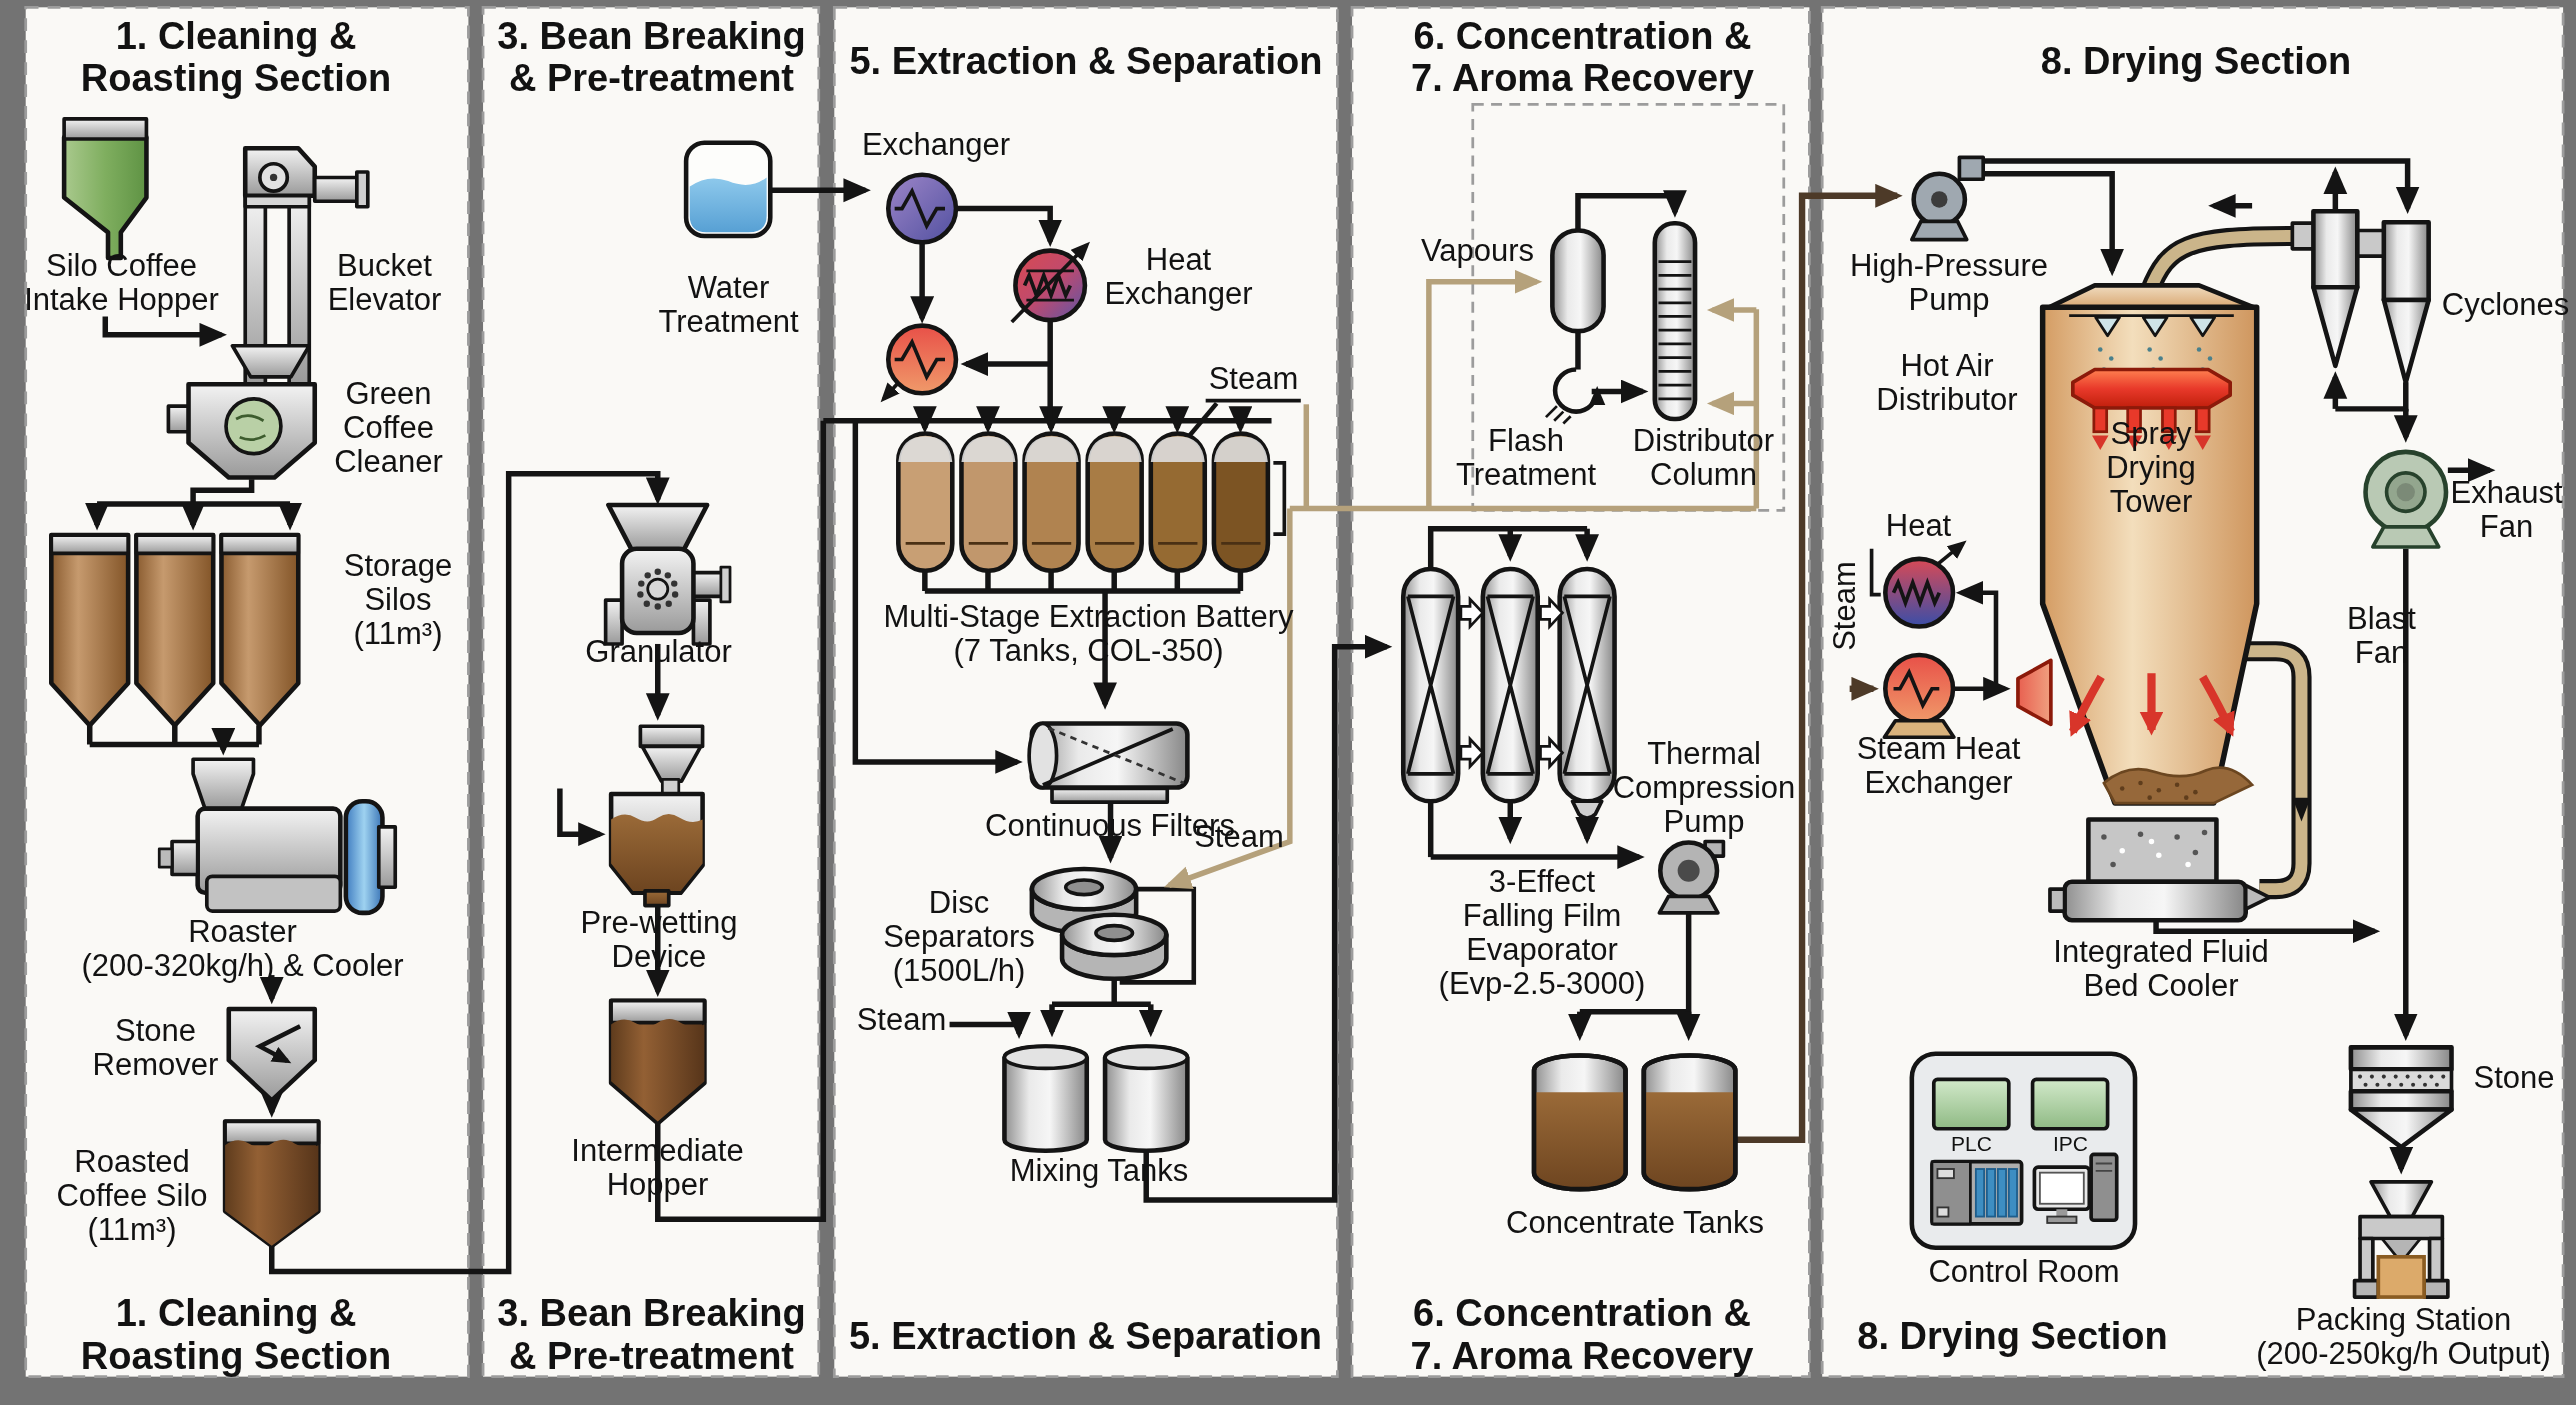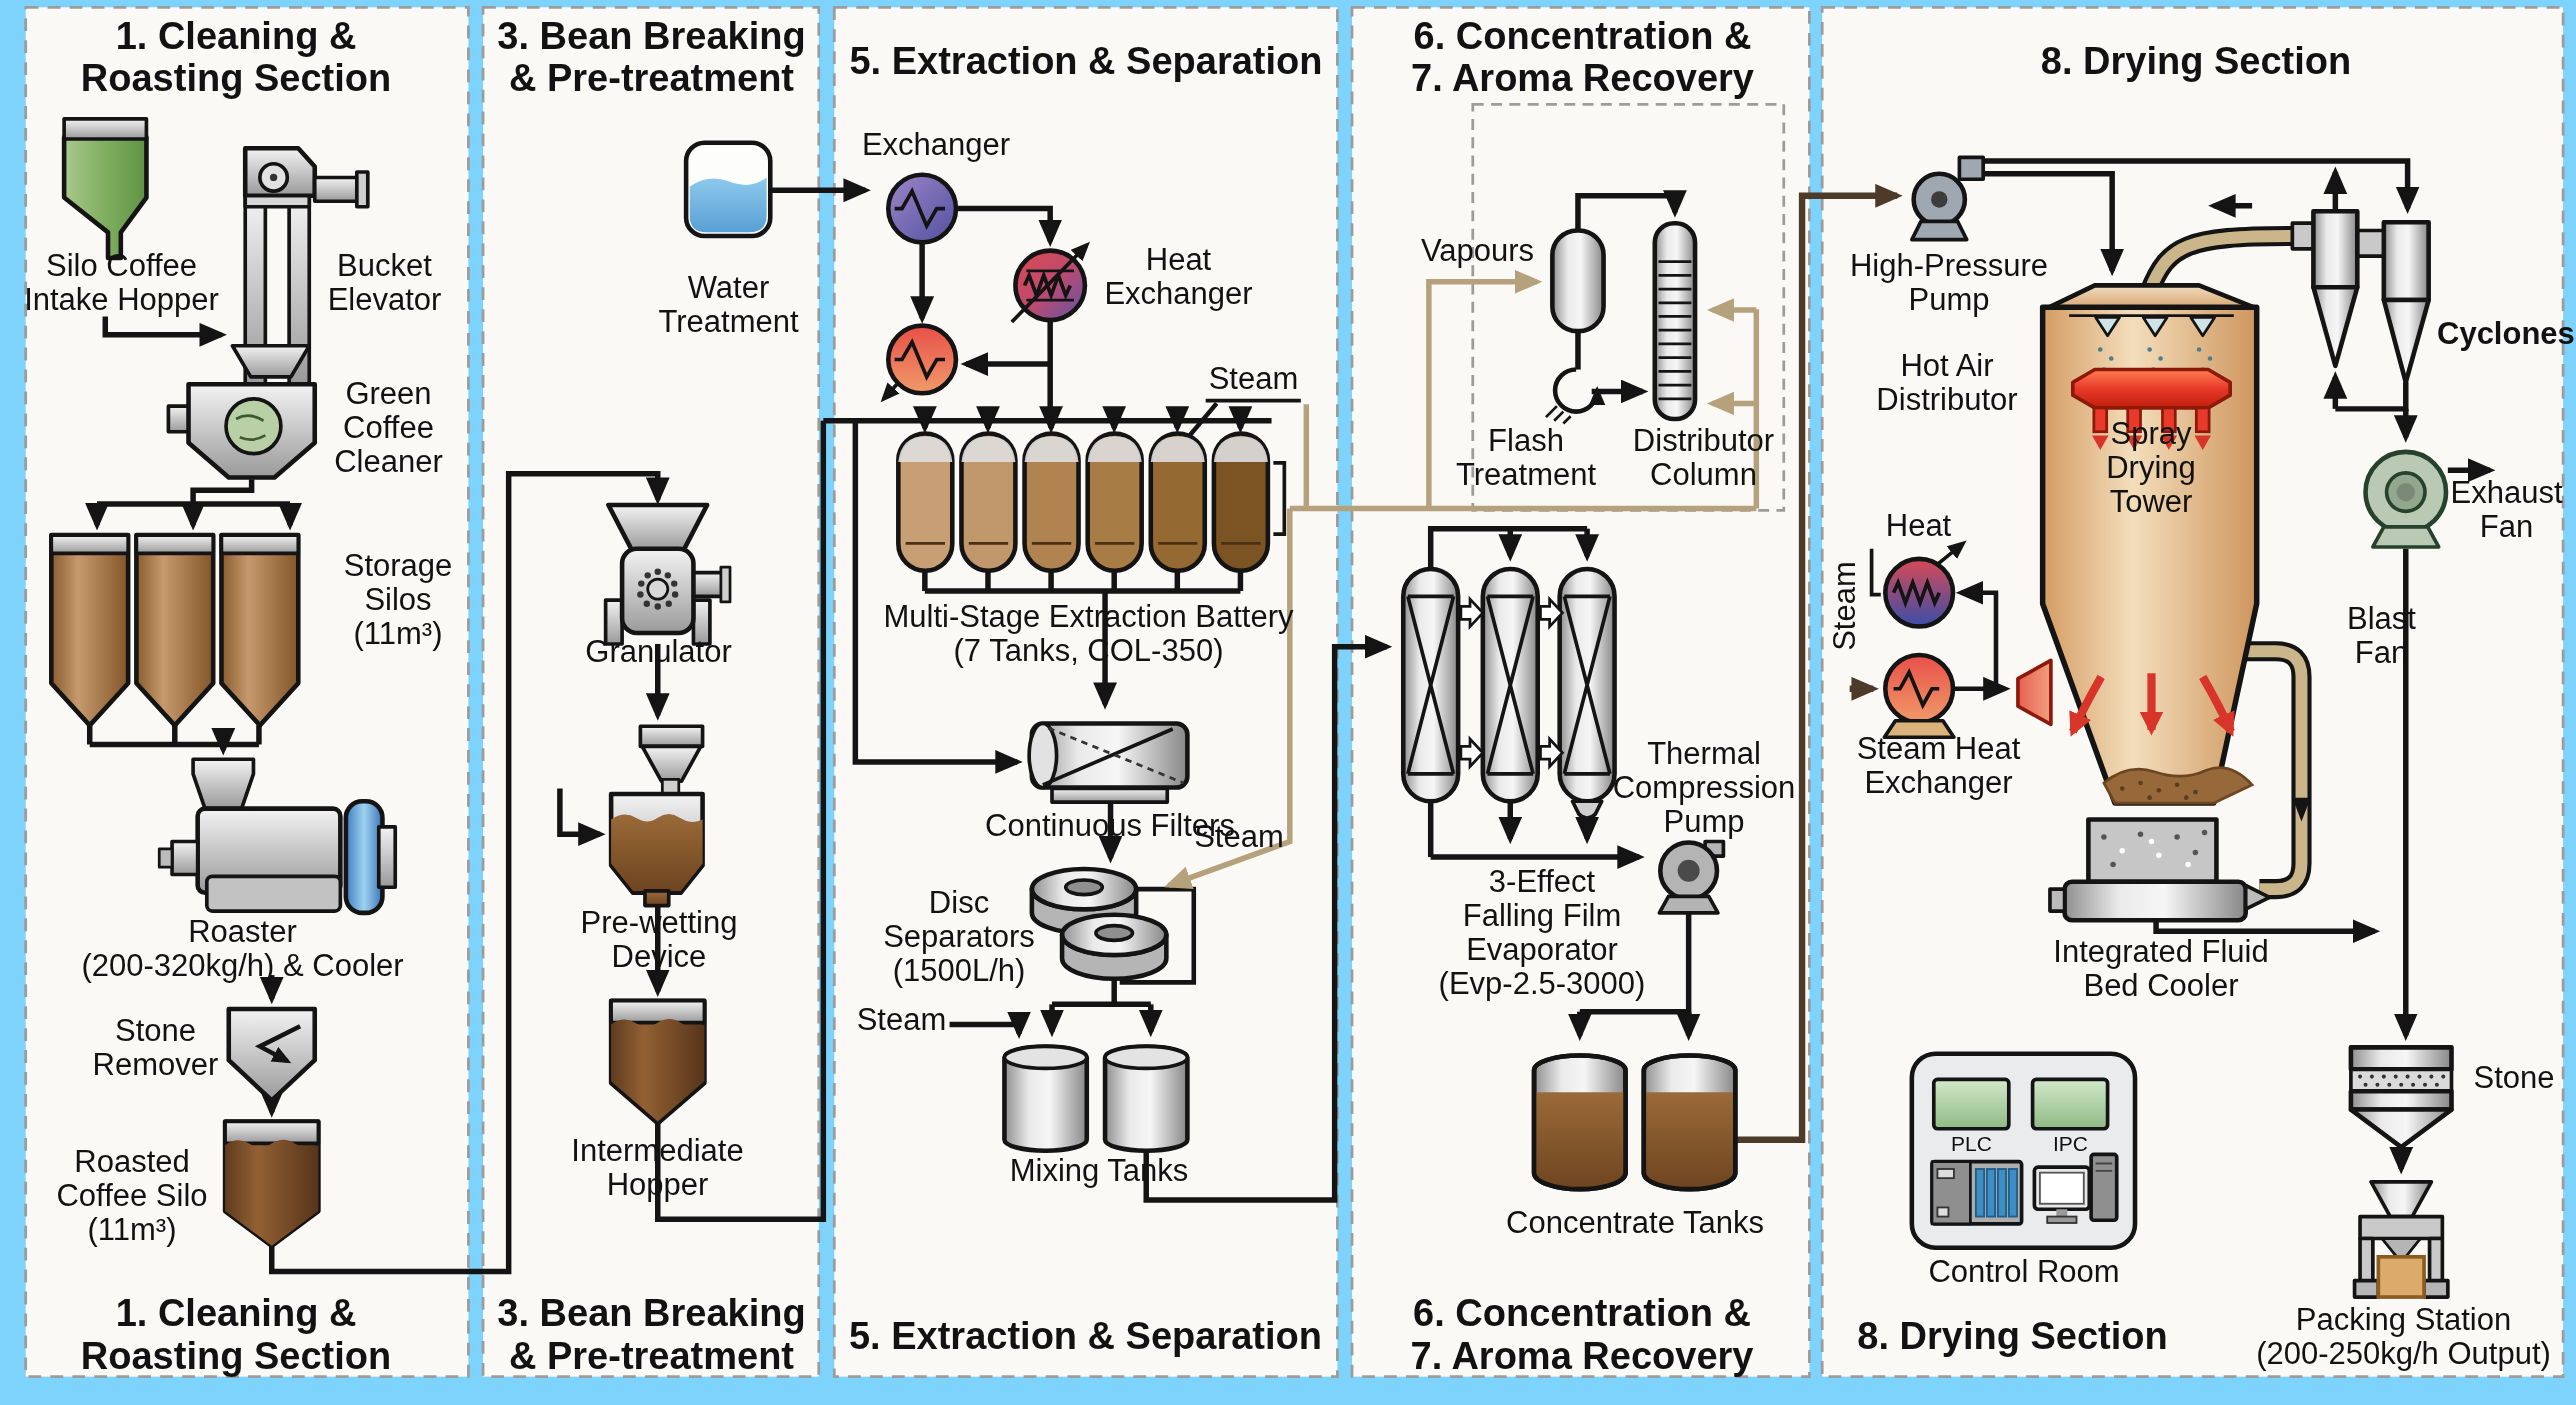--- a/index.html
+++ b/index.html
@@ -1,16 +1,16 @@
 <!DOCTYPE html>
 <html style="font-size:14.6px"><head>
 <meta charset="utf-8">
 <style>
   html,body{margin:0;padding:0;background:#efede9;}
-  .stage{position:relative;width:2576px;height:1405px;background:#7dd3fc;overflow:hidden;}
+  .stage{position:relative;width:2576px;height:1405px;background:#737373;overflow:hidden;}
   svg{position:absolute;left:0;top:0;}
   .lbl{position:absolute;font-family:"Liberation Sans",sans-serif;font-size:31px;line-height:1.1;
        color:#121212;text-align:center;font-weight:400;}
   .ttl{font-weight:700;font-size:38px;line-height:1.12;}
   .sm{font-size:21px;}
   .vert{transform:rotate(-90deg);transform-origin:center center;}
   .k6{stroke:#141414;stroke-width:6;fill:none}
   .k5{stroke:#141414;stroke-width:5;fill:none}
   .k4{stroke:#141414;stroke-width:4;fill:none}
   .k3{stroke:#141414;stroke-width:3;fill:none}
@@ -666,21 +666,21 @@
 </div>
 <div class="lbl" style="left:1850px;top:349px;width:194px;">
   <div>Hot Air</div>
       <div>Distributor</div>
 </div>
 <div class="lbl" style="left:2084px;top:417px;width:134px;text-align:center;">
   <div>Spray</div>
       <div>Drying</div>
       <div>Tower</div>
 </div>
-<div class="lbl" style="left:2437px;top:317px;width:137px;font-weight:bold;">Cyclones</div>
+<div class="lbl" style="left:2437px;top:288px;width:137px;">Cyclones</div>
 <div class="lbl" style="left:2435px;top:476px;width:143px;">
   <div>Exhaust</div>
       <div>Fan</div>
 </div>
 <div class="lbl" style="left:1868px;top:509px;width:101px;">Heat</div>
 <div class="lbl vert" style="left:1786px;top:589px;width:119px;">Steam</div>
 <div class="lbl" style="left:1837px;top:732px;width:203px;">
   <div>Steam Heat</div>
       <div>Exchanger</div>
 </div>

